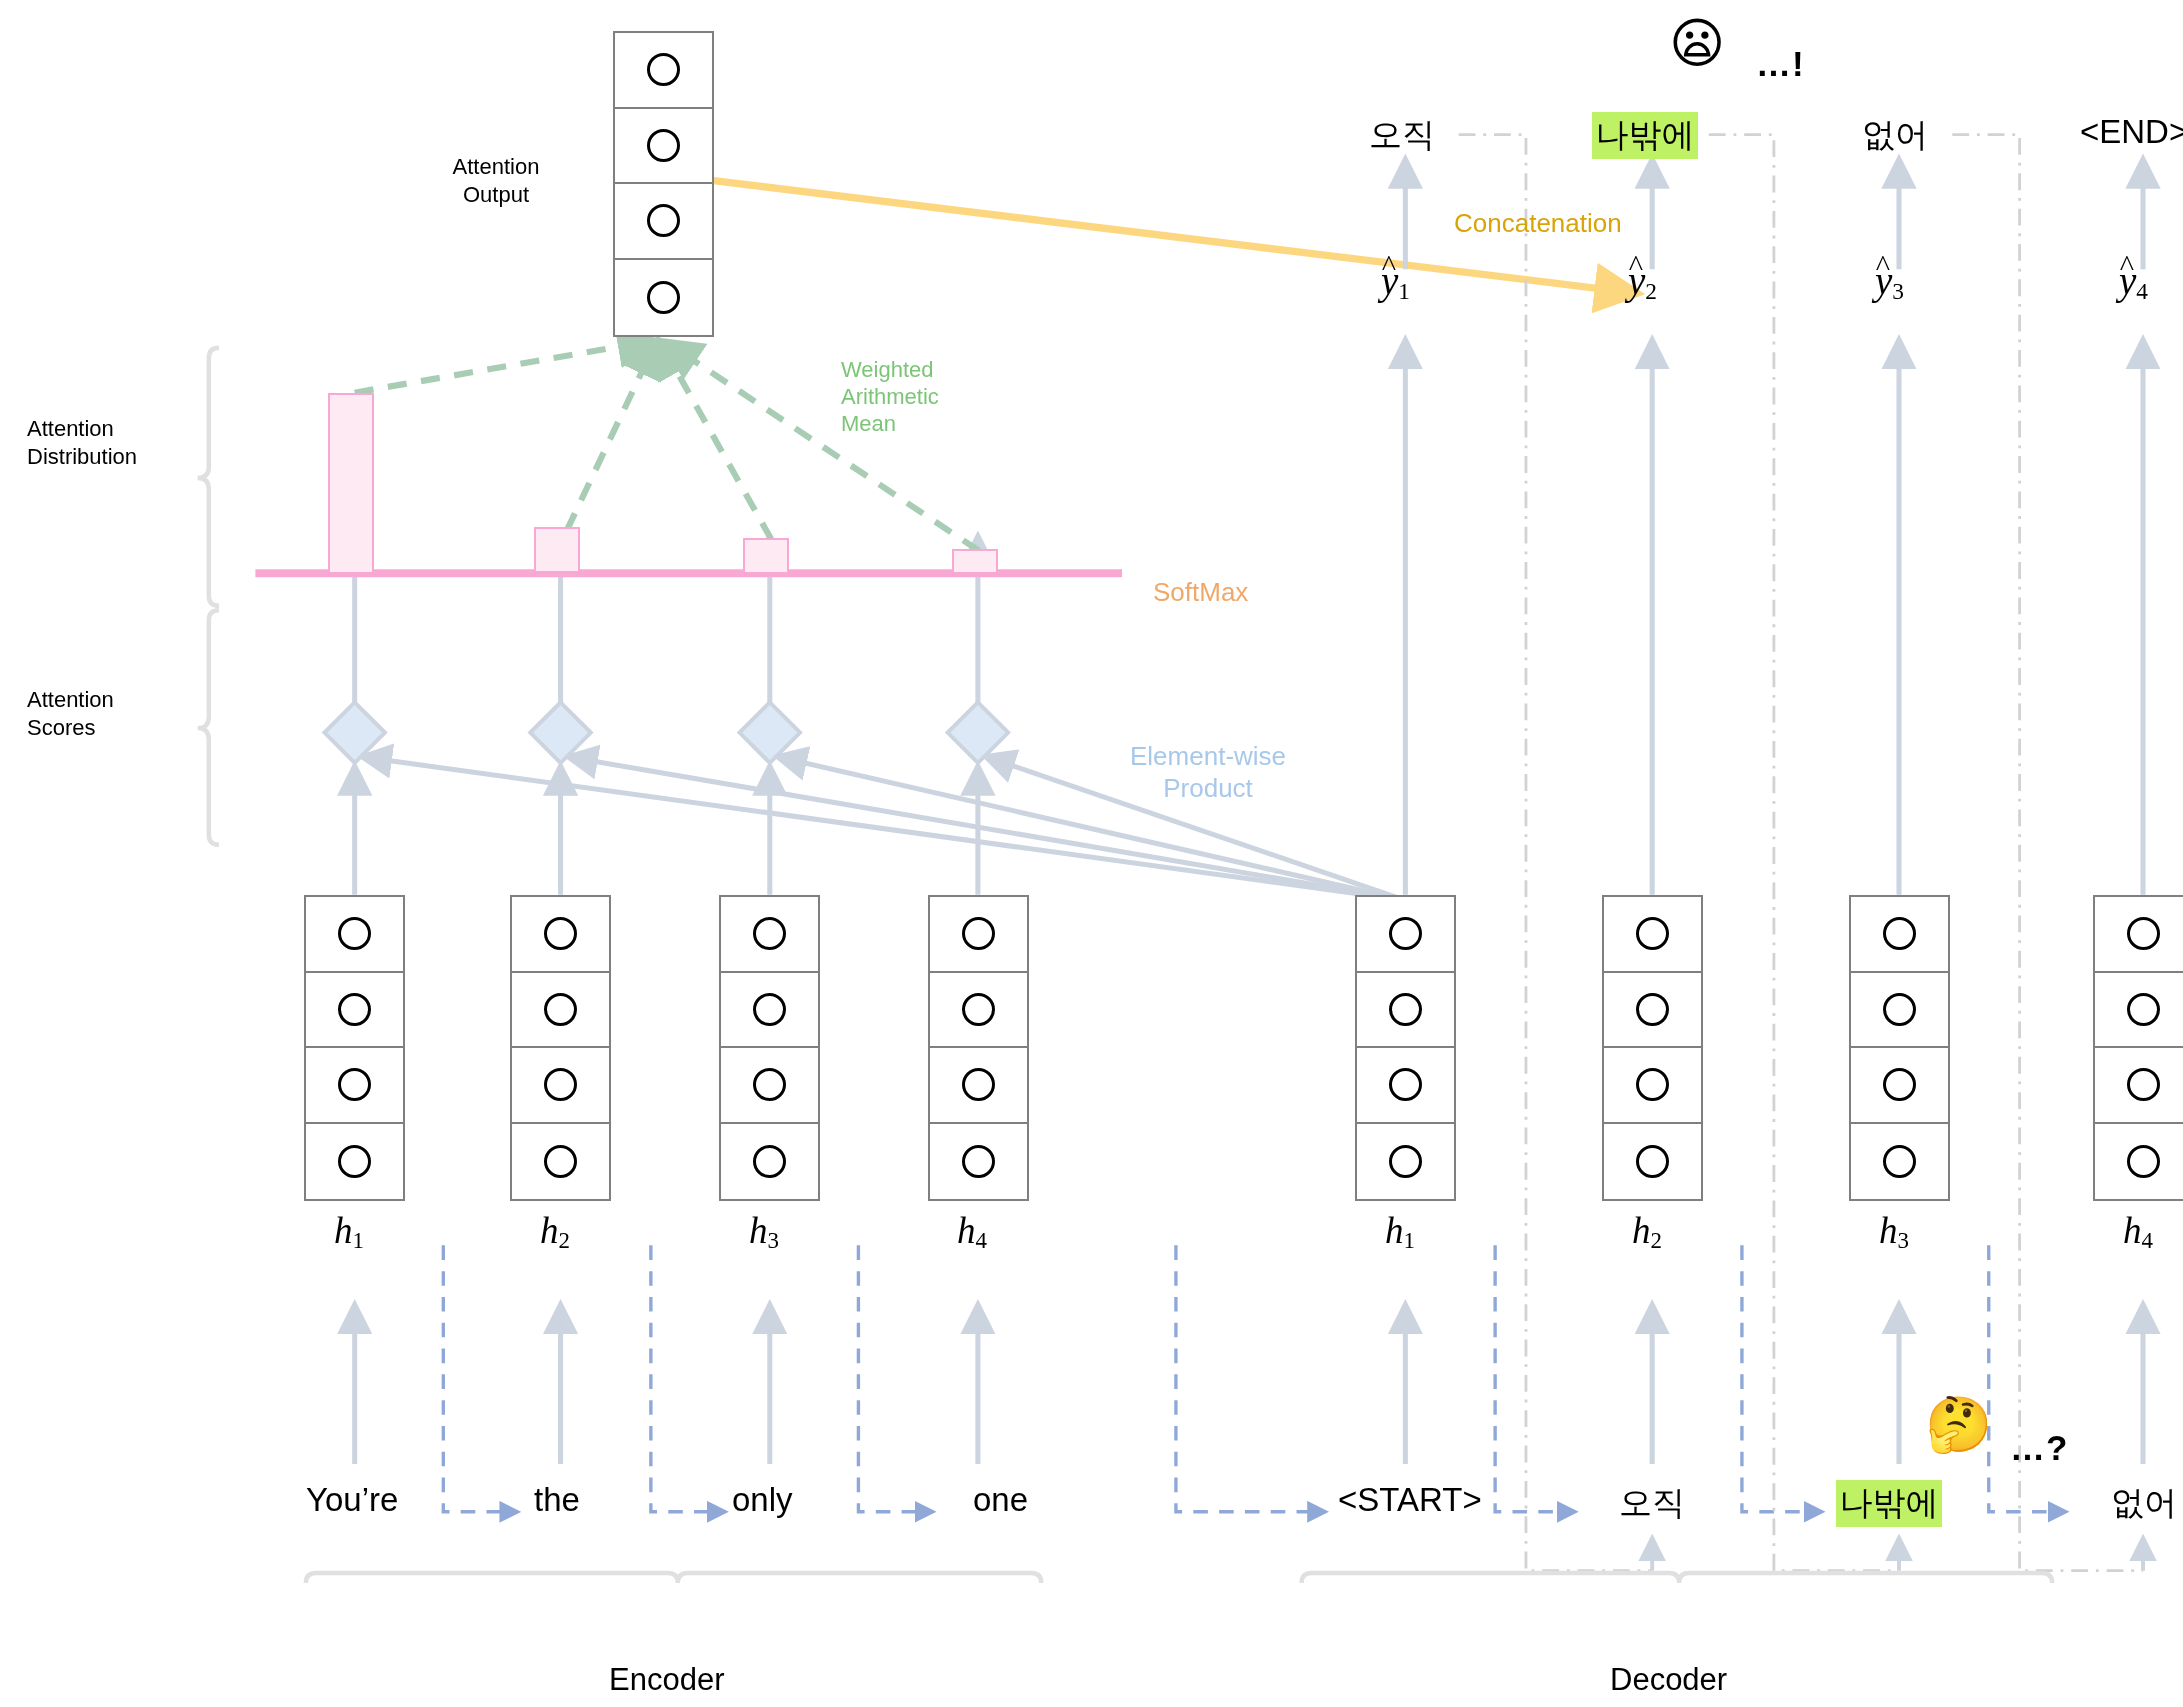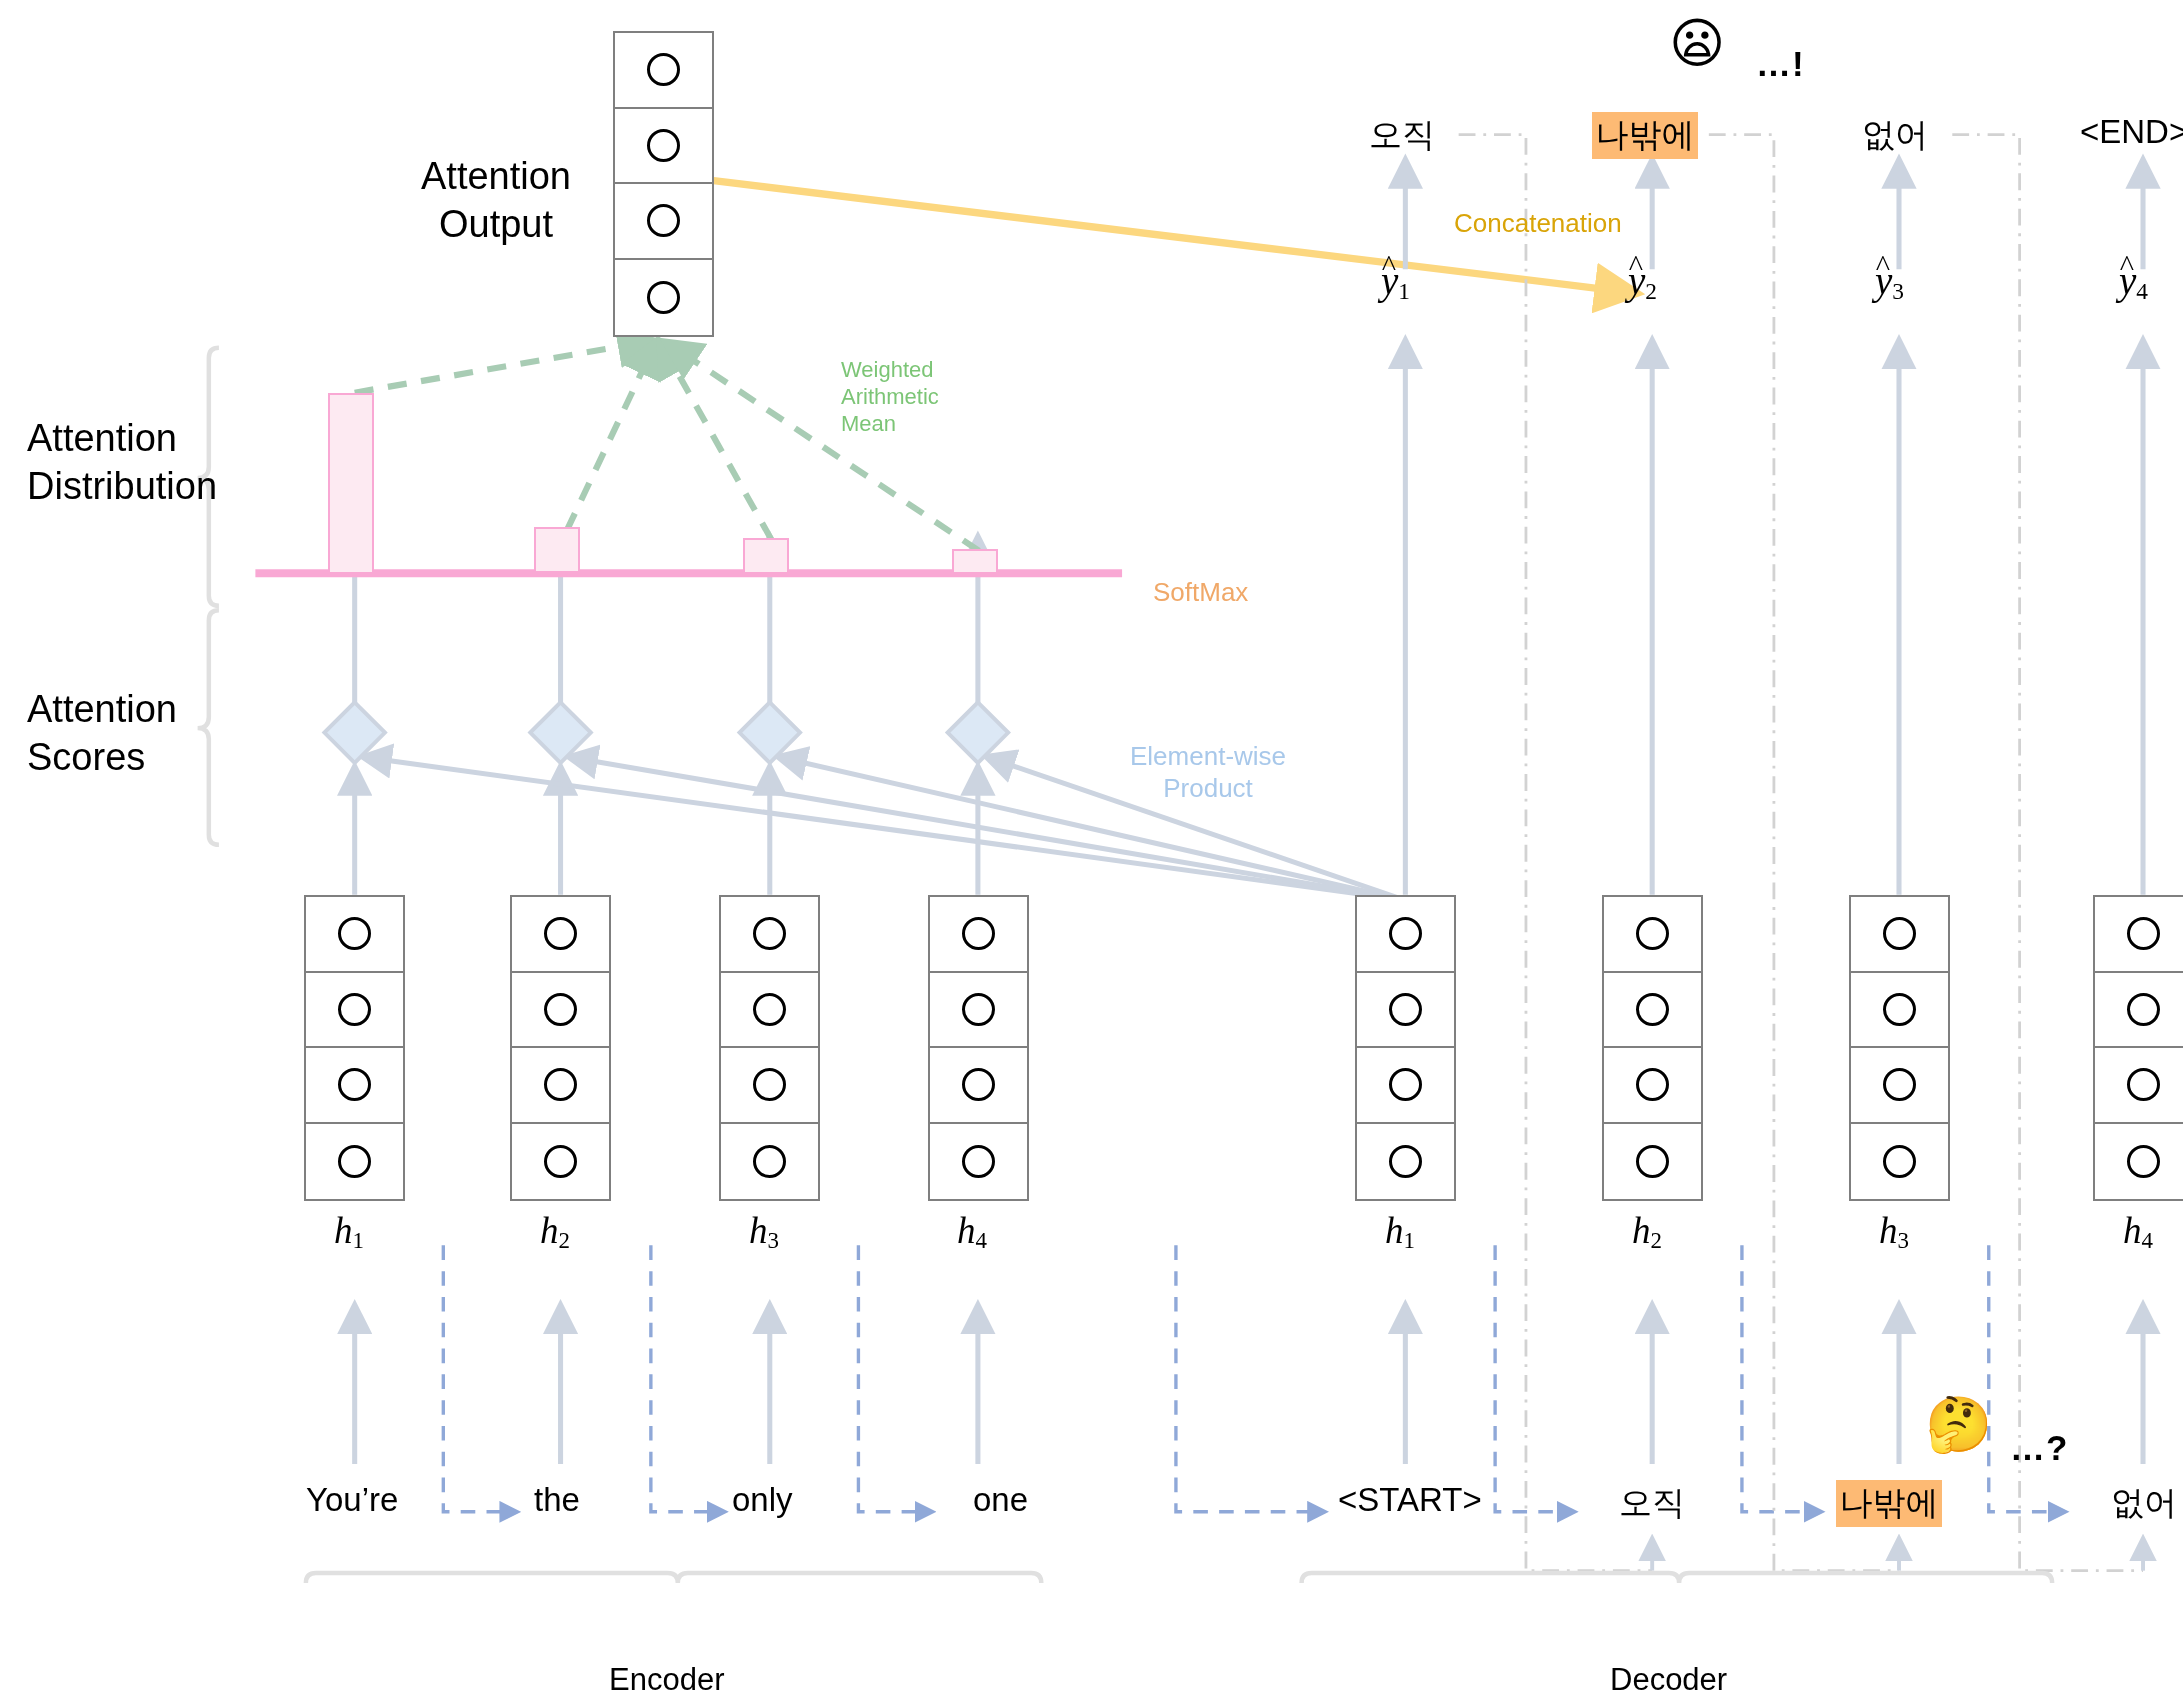--- a/index.html
+++ b/index.html
@@ -1,28 +1,28 @@
 <!DOCTYPE html>
 <html style="font-size:9px"><head>
 <meta charset="utf-8">
 <style>
   html,body{margin:0;padding:0;background:#ffffff;}
   body{font-family:"Liberation Sans","DejaVu Sans",sans-serif;}
   #stage{position:relative;width:2183px;height:1707px;background:#fff;overflow:hidden;}
   svg.layer{position:absolute;left:0;top:0;width:2183px;height:1707px;pointer-events:none;}
   .lbl{position:absolute;color:#000;white-space:nowrap;}
-  .sectionlbl{font-size:38px;line-height:1.25;text-align:left;}
+  .sectionlbl{font-size:22px;line-height:1.25;text-align:left;}
   .hlbl{position:absolute;font-family:"Liberation Serif","DejaVu Serif",serif;font-style:italic;font-size:37px;color:#000;white-space:nowrap;}
   .hlbl sub{font-size:0.62em;font-style:normal;vertical-align:-0.22em;font-family:"Liberation Serif",serif;}
   .yhat{position:absolute;font-family:"Liberation Serif","DejaVu Serif",serif;font-style:italic;font-size:39px;color:#000;white-space:nowrap;}
   .yhat sub{font-size:0.60em;font-style:normal;vertical-align:-0.22em;}
   .hatwrap{position:relative;display:inline-block;}
   .hatmark{position:absolute;left:50%;top:-0.30em;transform:translateX(-56%);font-size:0.78em;font-style:normal;}
   .word{position:absolute;font-size:33px;color:#000;white-space:nowrap;text-align:center;}
-  .word.hl{background:#fdba74;padding:1.1px 3.4px;}
+  .word.hl{background:#bef264;padding:1.1px 3.4px;}
   .cap{position:absolute;font-size:31px;color:#000;white-space:nowrap;}
   .note{position:absolute;white-space:nowrap;line-height:1.23;}
   .note.green{color:#7cc576;font-size:22px;}
   .note.orange{color:#f0a868;font-size:26px;}
   .note.blue{color:#a8c8ea;font-size:26px;}
   .note.gold{color:#d9a408;font-size:26px;}
   .cellbox{position:absolute;border:2.8px solid #7f7f7f;box-sizing:border-box;background:#fff;}
   .cellrow{height:25%;border-bottom:2.8px solid #7f7f7f;box-sizing:border-box;display:flex;align-items:center;justify-content:center;}
   .cellrow:last-child{border-bottom:none;}
   .circ{width:33px;height:33px;border:3.4px solid #000;border-radius:50%;box-sizing:border-box;}

